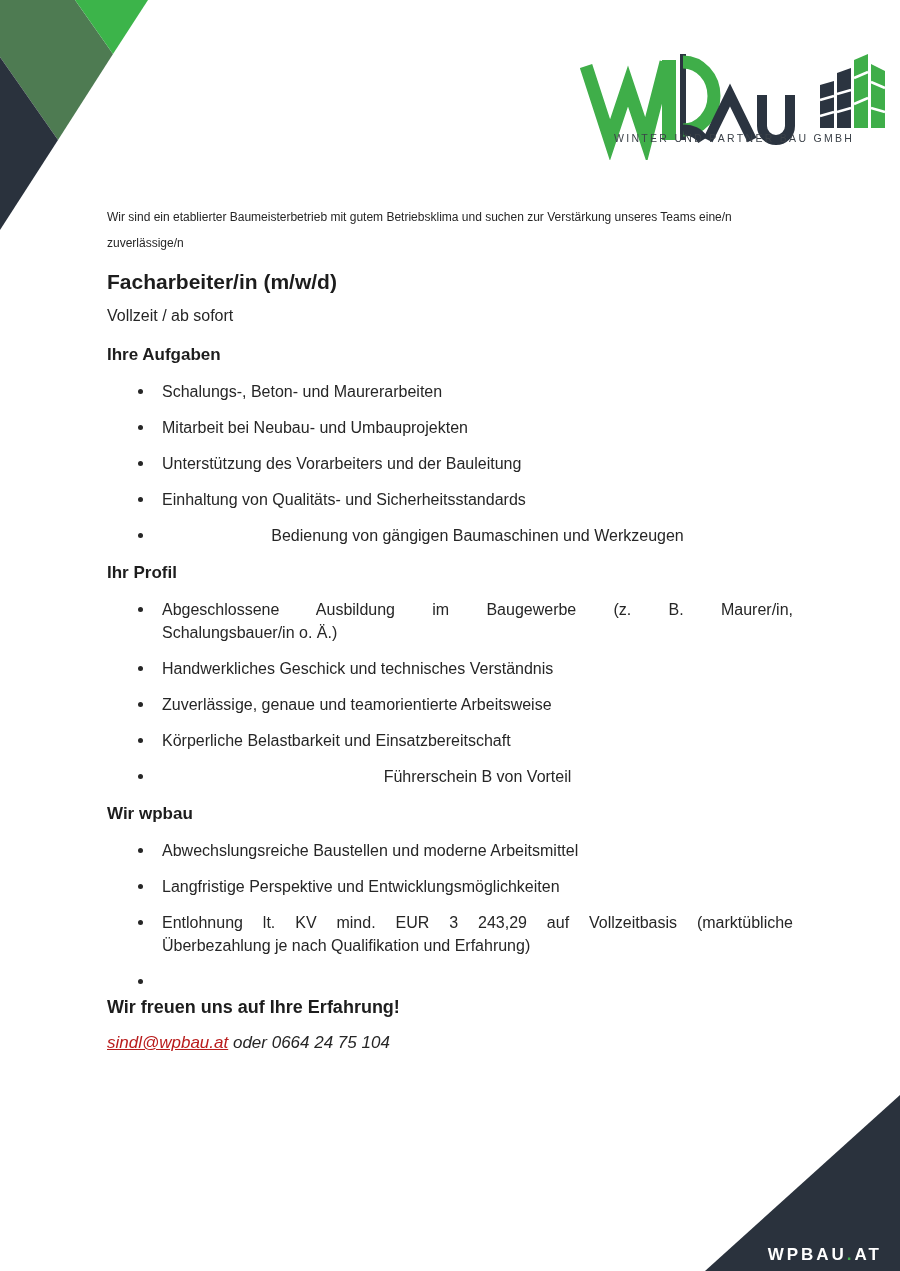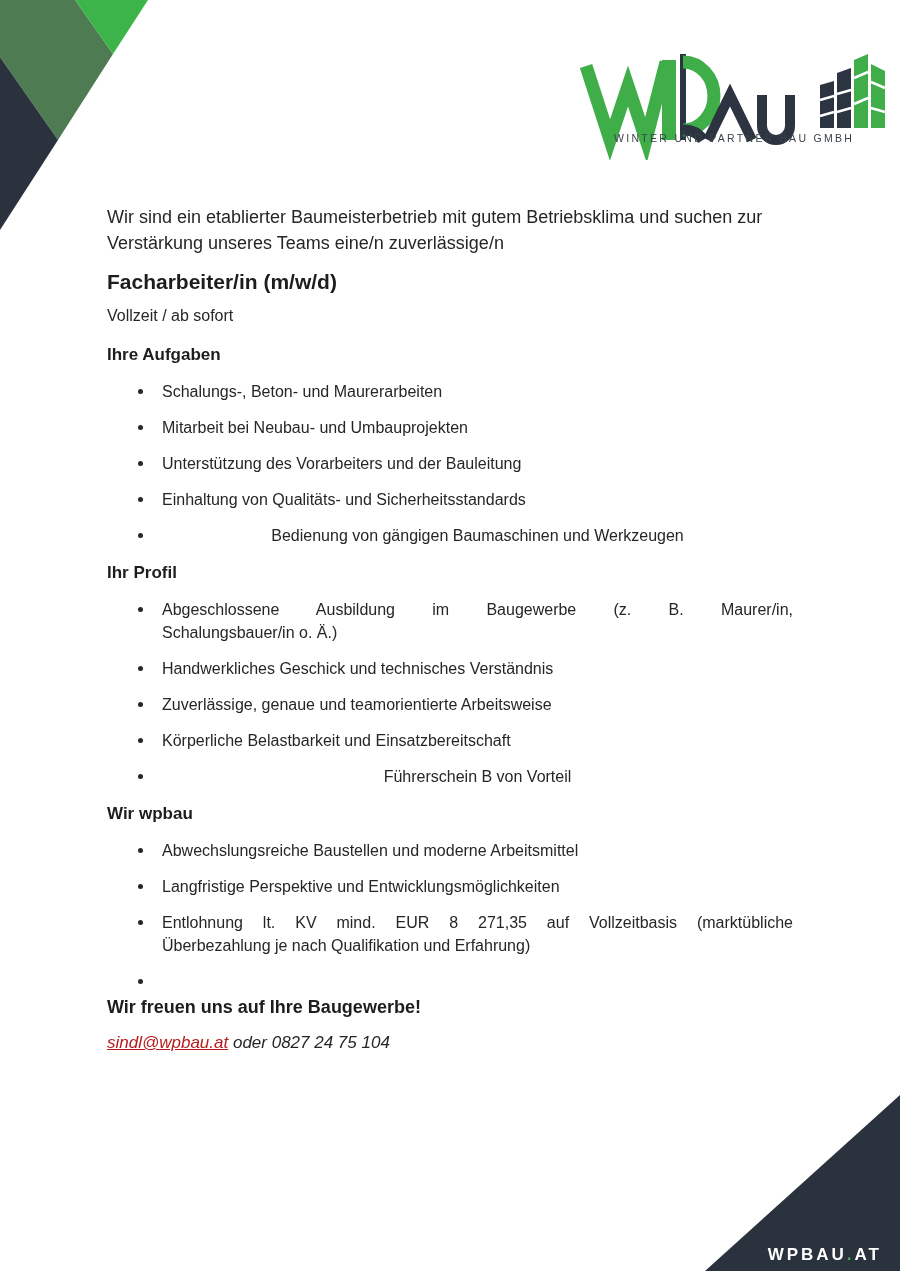--- a/index.html
+++ b/index.html
@@ -15,21 +15,21 @@
   .site-label{
     position:absolute;right:18px;bottom:6px;
     font-size:17px;font-weight:bold;letter-spacing:3px;color:#ffffff;
     white-space:nowrap;
   }
   .site-label .dot{color:#3fae49;}
   
   .logo{position:absolute;top:40px;left:580px;width:312px;height:120px;}
   
   .content{position:absolute;left:107px;top:204px;width:686px;}
-  p.intro{margin:0;font-size:18px;line-height:26px;}
+  p.intro{margin:0;font-size:12px;line-height:26px;}
   h1.job-title{margin:13px 0 0;font-size:21px;line-height:25px;color:#1d1d1d;}
   p.meta{margin:9px 0 0;font-size:16px;line-height:26px;}
   h2.sec{margin:15px 0 0;font-size:17px;line-height:22px;color:#1d1d1d;}
   ul.blist{list-style:none;margin:14px 0 0;padding:0;}
   ul.blist li{
     position:relative;padding-left:55px;margin-bottom:13px;
     font-size:16px;line-height:23px;min-height:23px;
   }
   ul.blist li:last-child{margin-bottom:0;text-align:center;}
   ul.blist li::before{
@@ -137,32 +137,32 @@
 
   <h2 class="sec">Wir wpbau</h2>
   <ul class="blist">
     <li>
         <div>Abwechslungsreiche Baustellen und moderne Arbeitsmittel</div>
       </li>
     <li>
         <div>Langfristige Perspektive und Entwicklungsmöglichkeiten</div>
       </li>
     <li>
-      <div class="jl">Entlohnung lt. KV mind. EUR 8 271,35 auf Vollzeitbasis (marktübliche</div>
+      <div class="jl">Entlohnung lt. KV mind. EUR 3 243,29 auf Vollzeitbasis (marktübliche</div>
       <div>Überbezahlung je nach Qualifikation und Erfahrung)</div>
     </li>
     <li>
         <div></div>
       </li>
   </ul>
 
-  <h3 class="cta">Wir freuen uns auf Ihre Baugewerbe!</h3>
+  <h3 class="cta">Wir freuen uns auf Ihre Erfahrung!</h3>
 
   <p class="contact">
-    <a class="email" href="#">sindl@wpbau.at</a><span> oder 0827 24 75 104</span>
+    <a class="email" href="#">sindl@wpbau.at</a><span> oder 0664 24 75 104</span>
   </p>
 
 </main>
 
 <svg class="corner-br" width="200" height="180" viewBox="0 0 200 180" aria-hidden="true">
   <polygon points="200,4 200,180 5,180" fill="#2a323d"></polygon>
 </svg>
 
 <div class="site-label"><span>WPBAU</span><span class="dot">.</span><span>AT</span></div>
 

